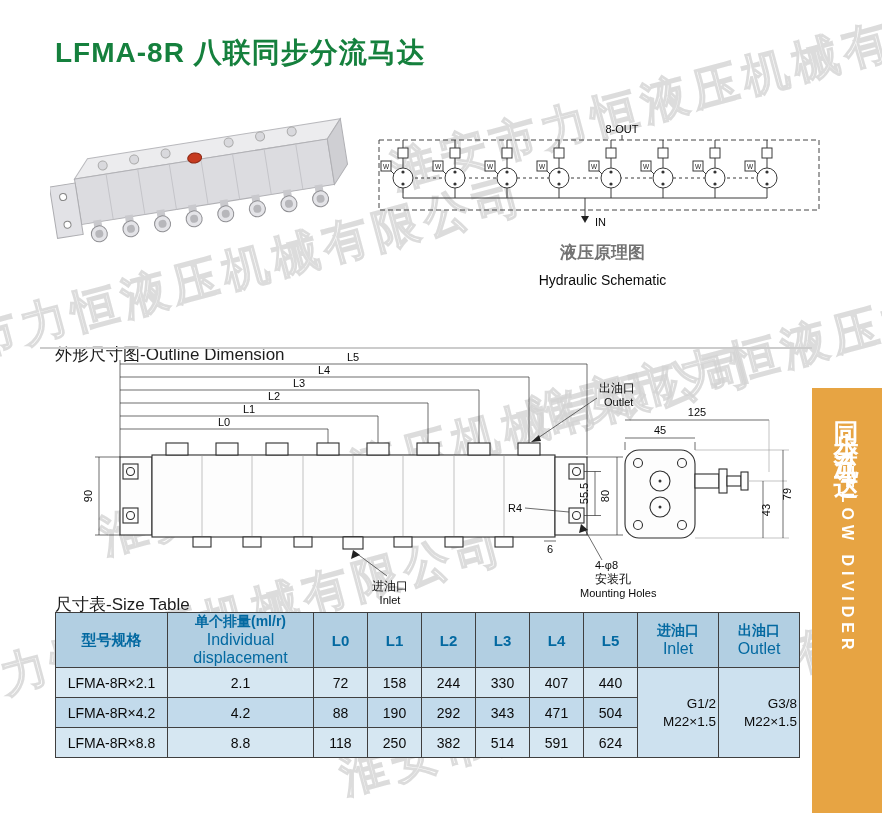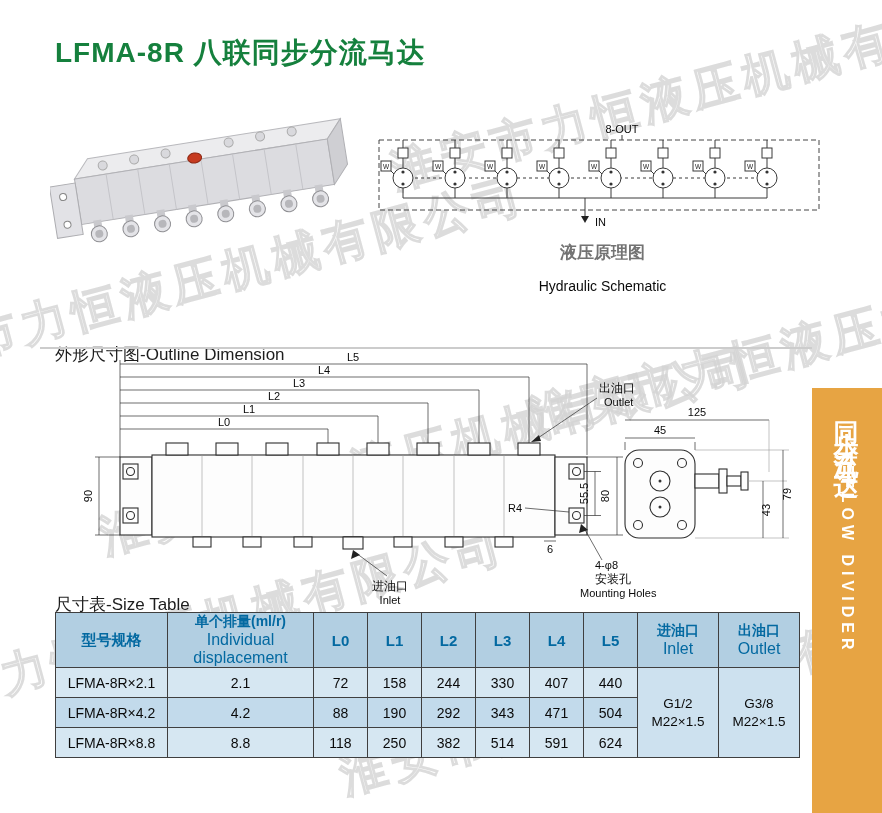--- a/index.html
+++ b/index.html
@@ -11,33 +11,33 @@
              color:transparent;-webkit-text-stroke:1.3px #d4d4d4;transform:rotate(-15deg);
              opacity:.8;pointer-events:none;}
 
   .title{position:absolute;left:55px;top:34px;font-size:28px;font-weight:bold;color:#15803d;letter-spacing:1px;}
 
   .section-heading{position:absolute;font-size:17px;font-weight:normal;color:#1d1d1d;margin-top:21px;}
   .rule{position:absolute;left:40px;top:347px;width:772px;border-top:2px solid #cccccc;}
 
   .schematic-caption{position:absolute;left:470px;top:241px;width:265px;text-align:center;}
   .schematic-caption .cn{display:block;font-size:17px;font-weight:bold;color:#737373;}
-  .schematic-caption .en{display:block;font-size:14px;color:#0a0a0a;margin-top:14px;}
+  .schematic-caption .en{display:block;font-size:14px;color:#0a0a0a;margin-top:8px;}
 
   
   table.size{position:absolute;left:55px;top:612px;border-collapse:collapse;table-layout:fixed;width:744px;}
   .size th,.size td{border:1px solid #3f3f3f;text-align:center;vertical-align:middle;padding:0 2px;}
   .size thead th{background:#b2cfe2;height:40px;font-size:15px;font-weight:bold;color:#0369a1;}
   .size thead th .cn{display:block;font-size:14px;font-weight:bold;}
   .size thead th .en{display:block;font-size:16px;font-weight:normal;}
   .size tbody td{font-size:14px;height:29px;color:#0a0a0a;}
   .size tbody tr:nth-child(odd) td{background:#d6e7f2;}
   .size tbody tr:nth-child(even) td{background:#c2daeb;}
   .size tbody td.io{background:#cde1ef !important;font-size:13.5px;}
-  .size td.io span{display:block;line-height:1.3;}
+  .size td.io span{display:block;line-height:1.3;text-align:right;}
 
   
   .sidebar{position:absolute;left:812px;top:388px;width:70px;height:425px;background:#e7a443;
            display:flex;flex-direction:column;align-items:center;padding-top:14px;box-sizing:border-box;}
   .sidebar .cn{writing-mode:vertical-rl;color:#ffffff;font-size:25px;font-weight:bold;letter-spacing:10px;}
   .sidebar .en{writing-mode:vertical-rl;color:#ffffff;font-size:16px;font-weight:bold;letter-spacing:5px;margin-top:16px;}
 
   
   .abs{position:absolute;}
   .sch-line{stroke:#3a3a3a;stroke-width:1;fill:none;}

